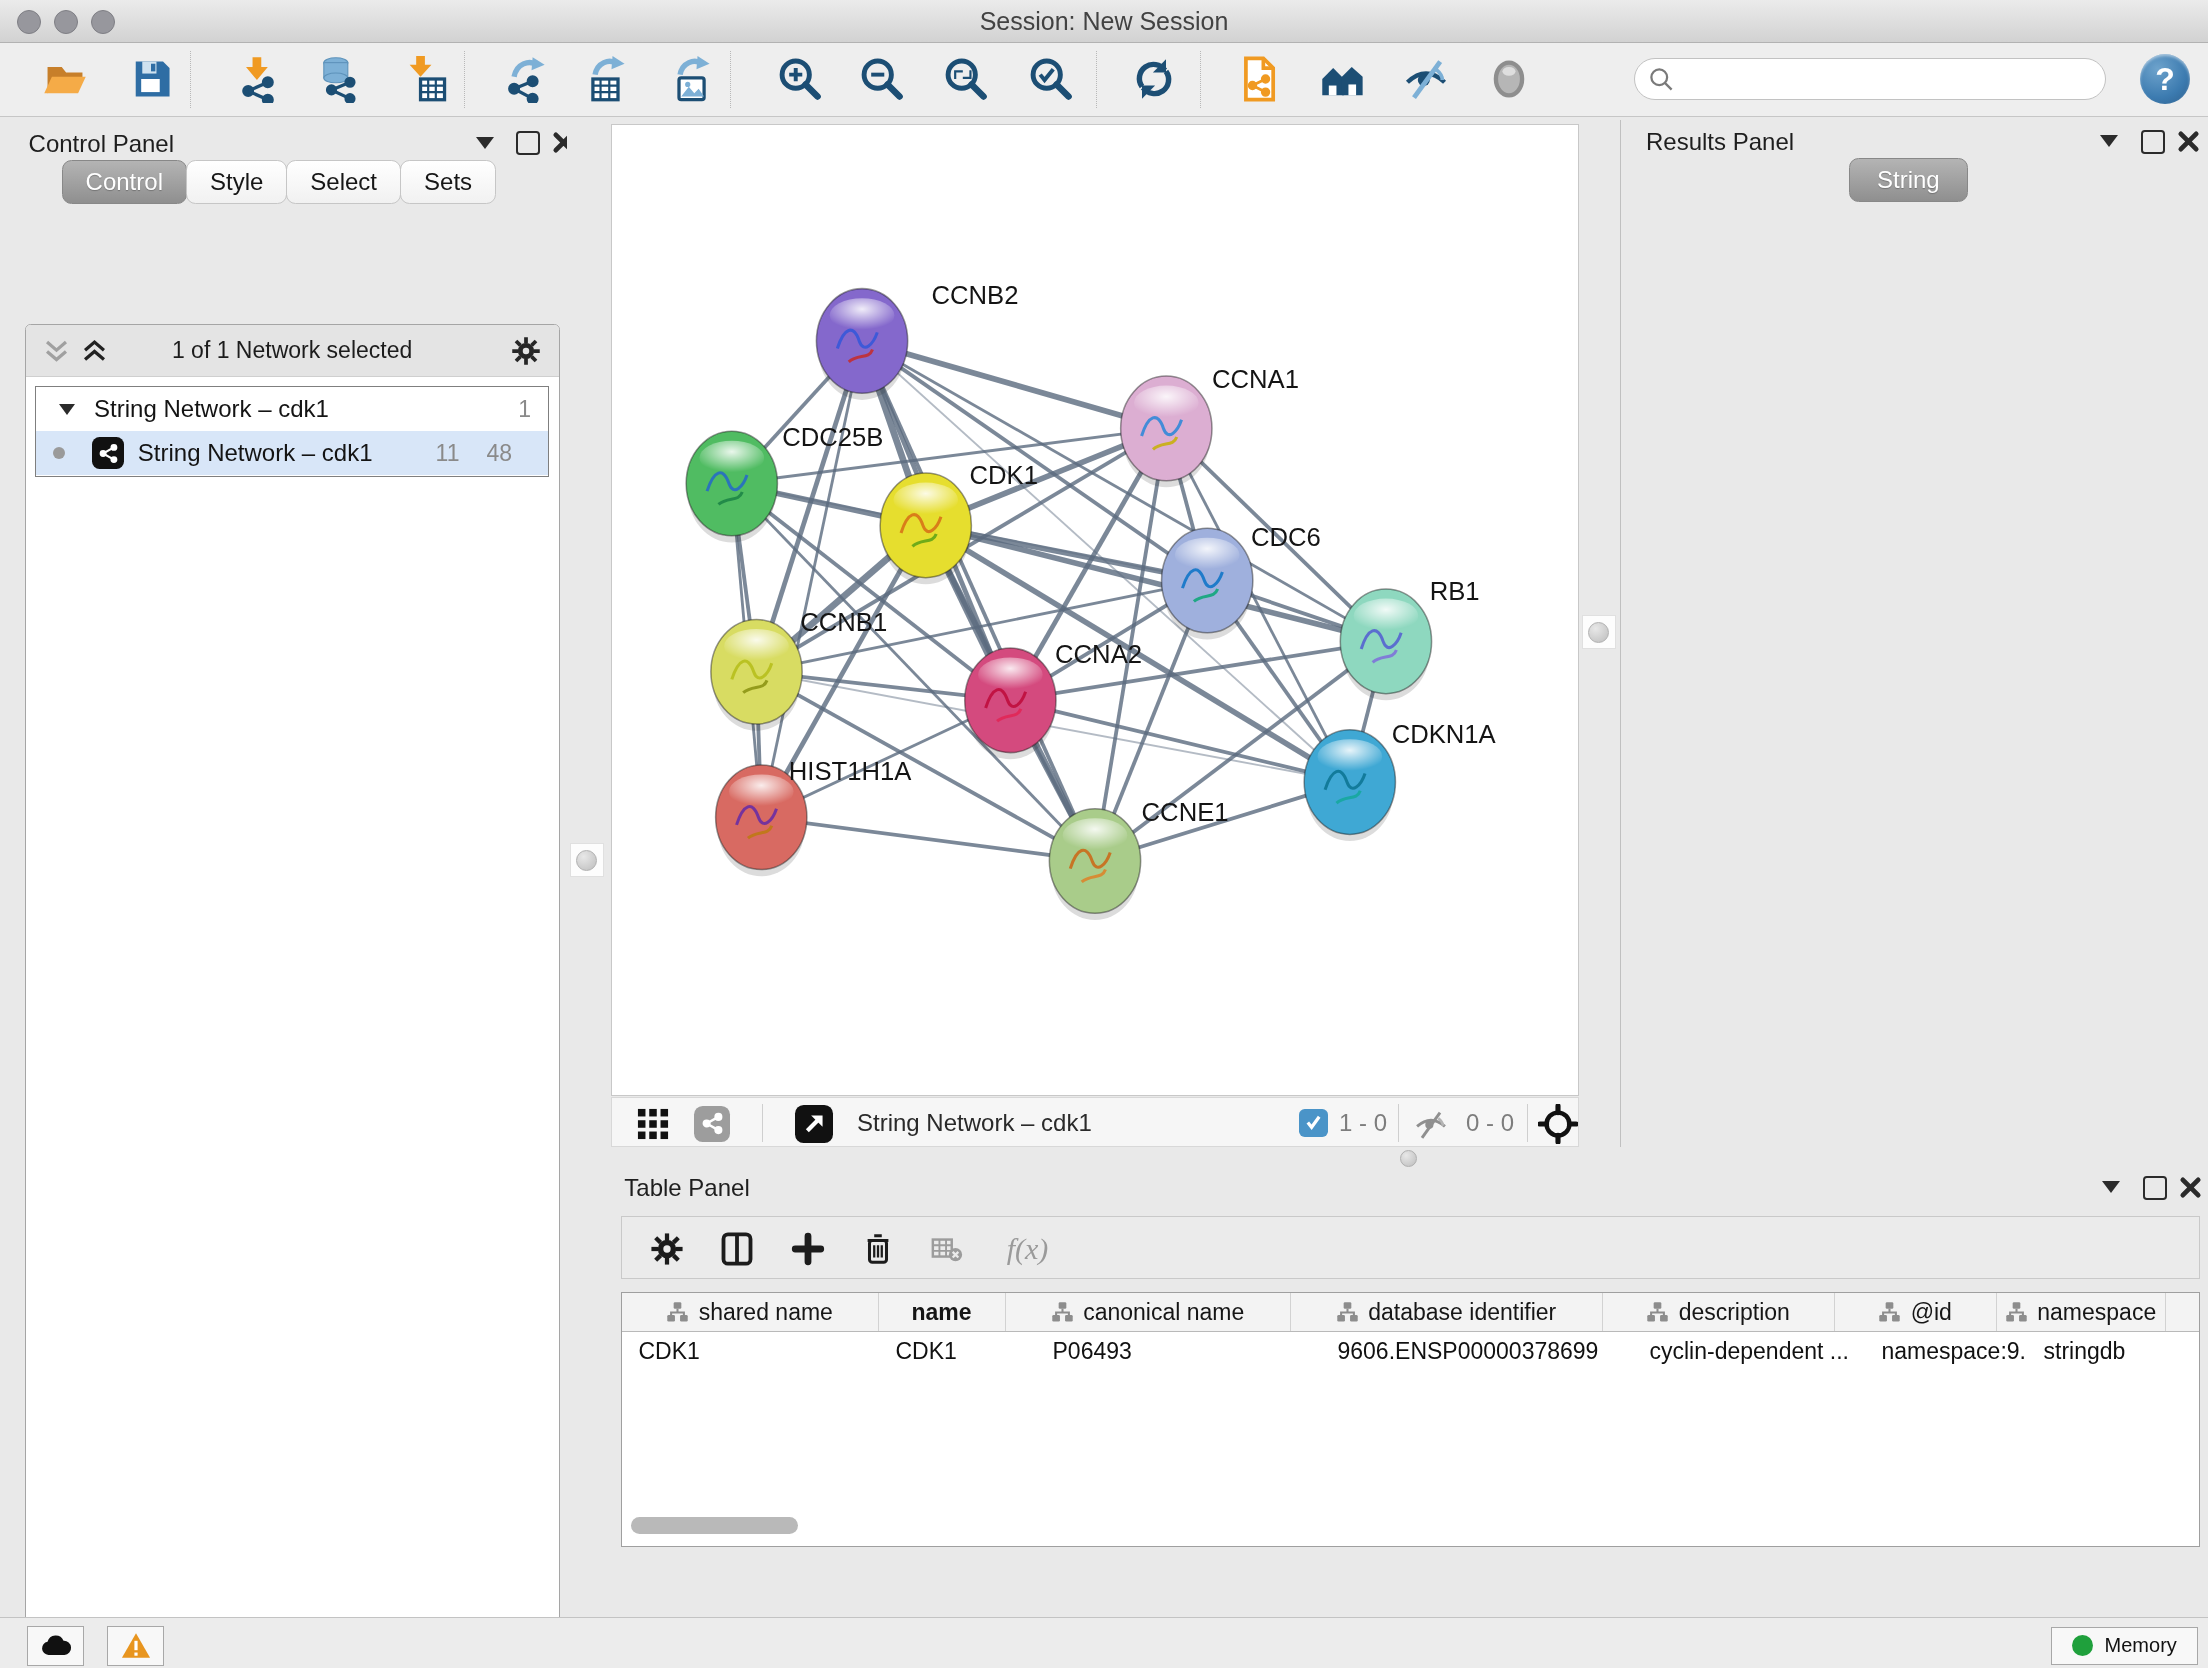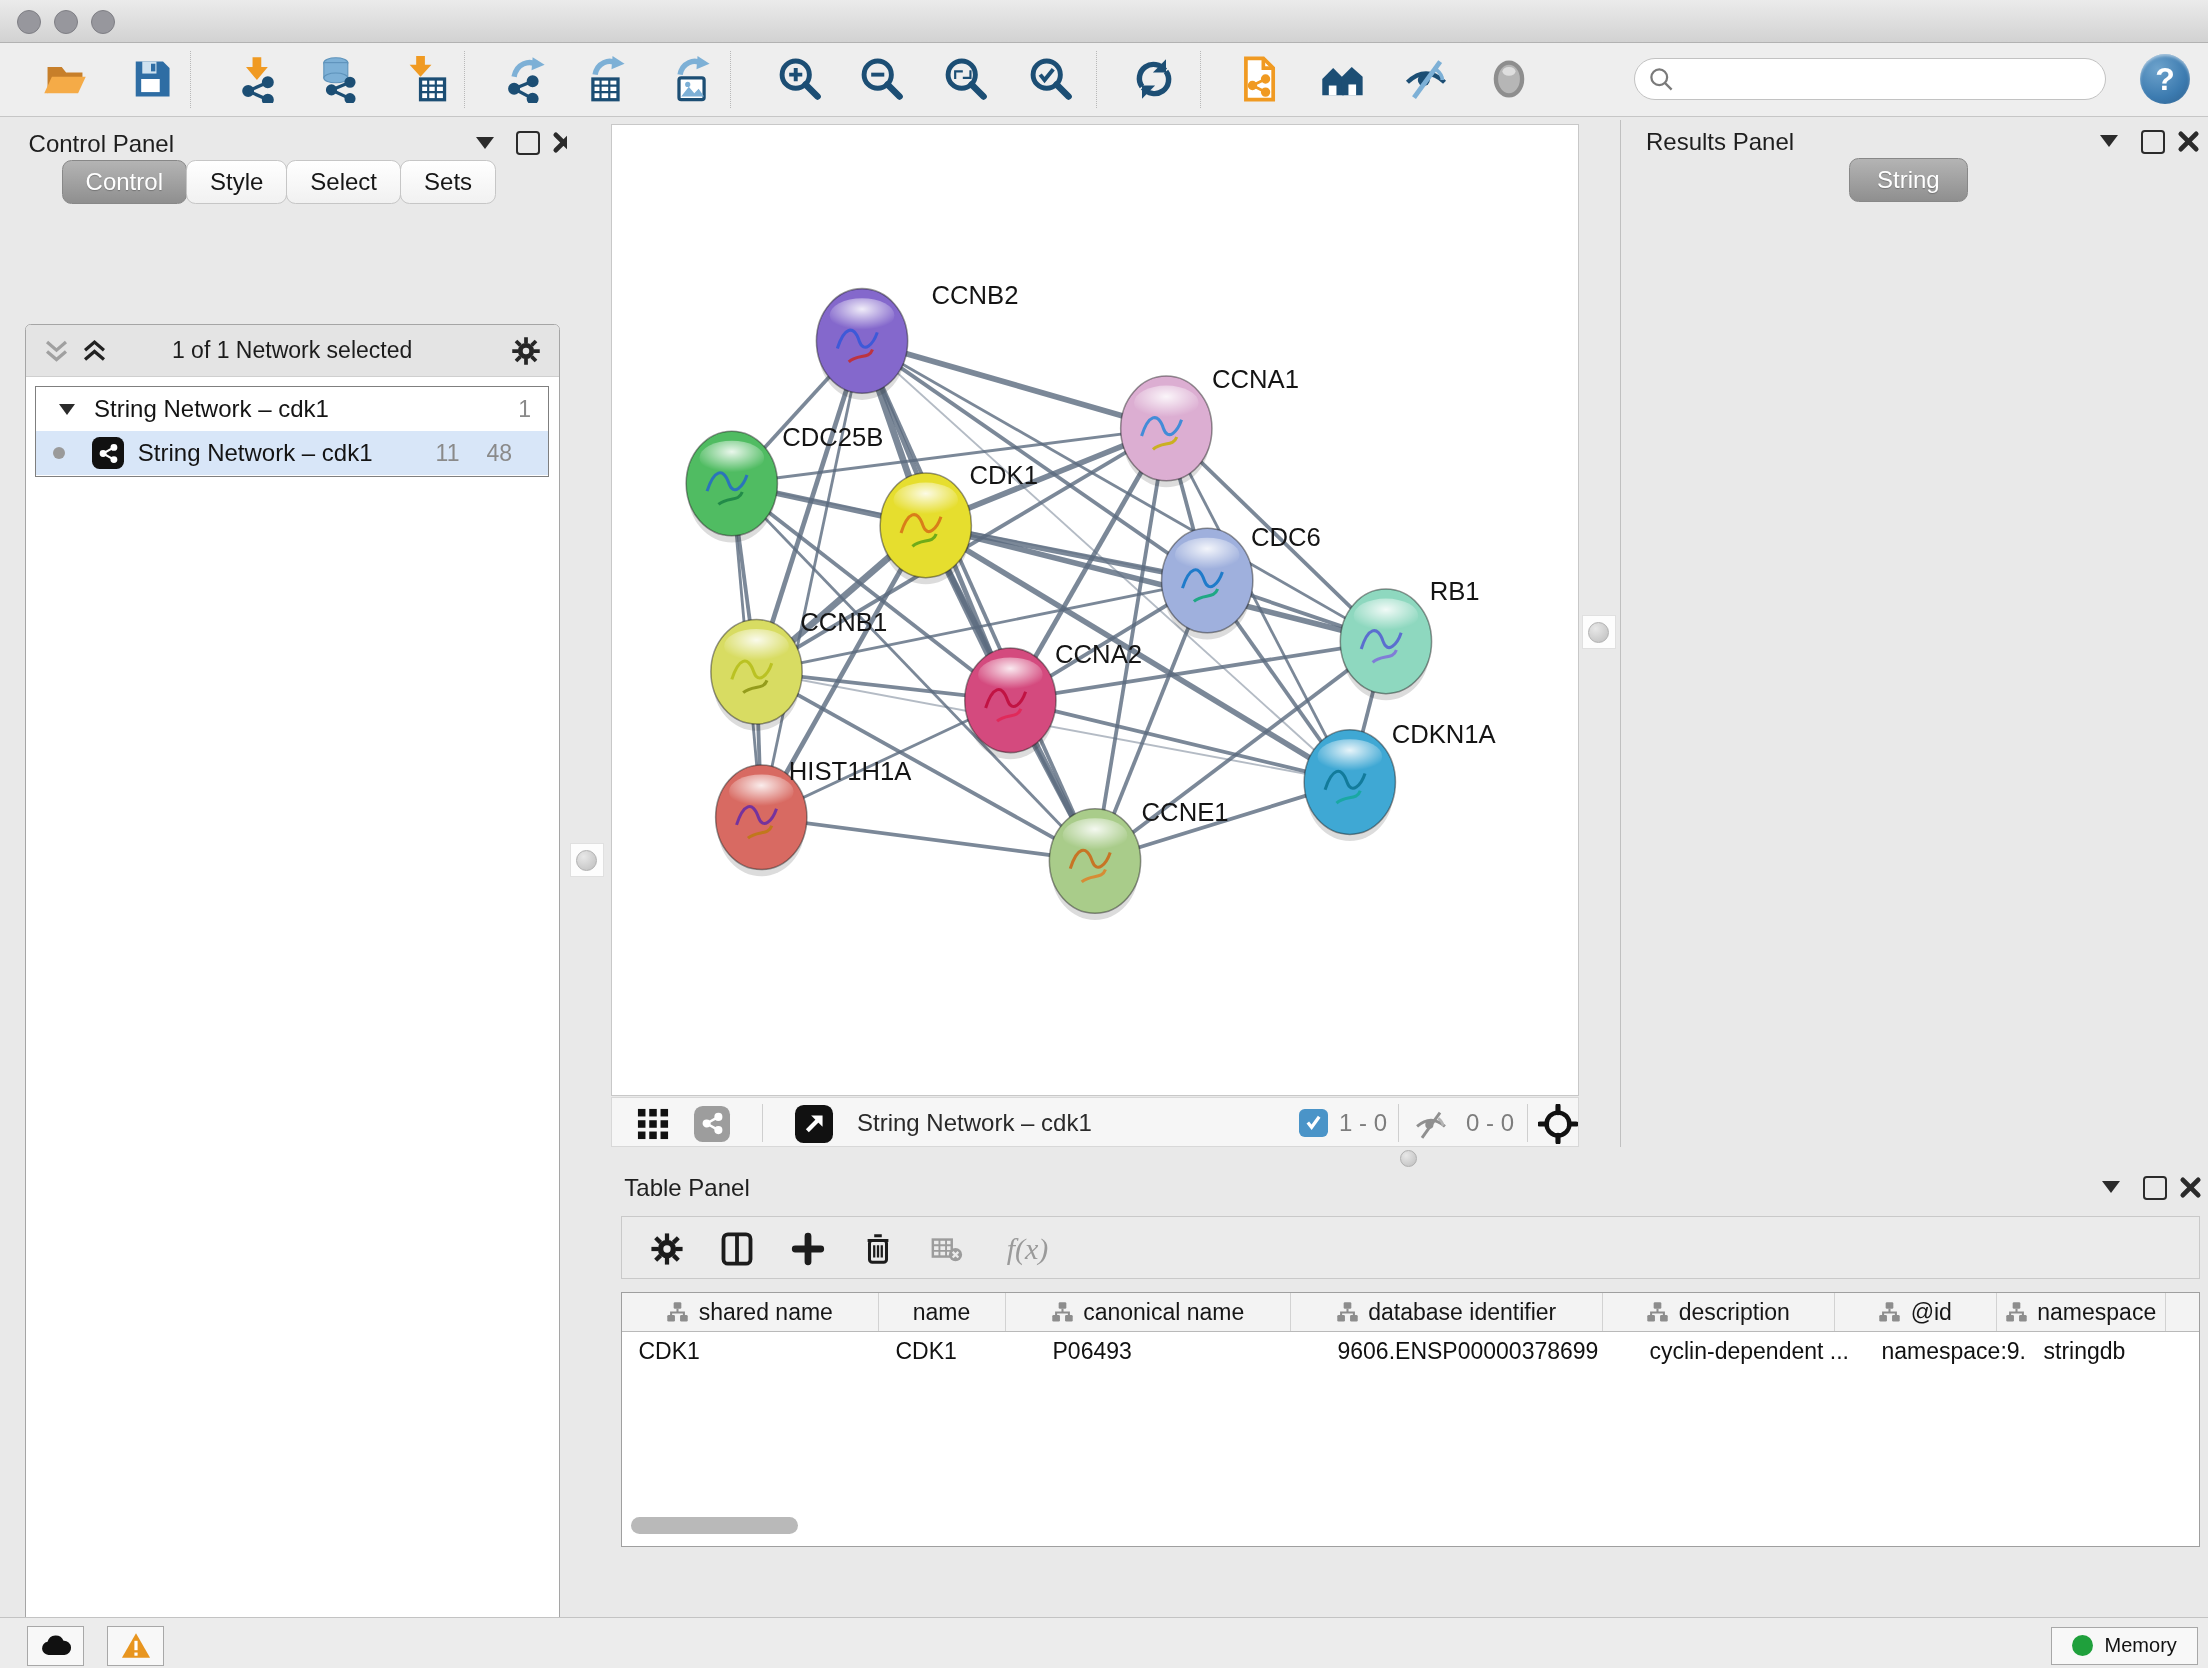--- a/index.html
+++ b/index.html
@@ -58,20 +58,21 @@
 </style>
 </head>
 <body>
 
 <div class="window">
 
   <div class="titlebar">
     <div class="tl-circle" style="left:17px"></div>
     <div class="tl-circle" style="left:54px"></div>
     <div class="tl-circle" style="left:91px"></div>
+    <div class="win-title">Session: New Session</div>
   </div>
 
   <div class="toolbar">
     <div class="tbtn" style="left:36px">
       <svg width="48" height="48" viewBox="0 0 44 44">
           <path d="M6 35V11h13l4 5h15v5" fill="#c77f2a"></path>
           <path d="M3 35l7-15h31l-7 15z" fill="#f5ab47"></path>
         </svg>
     </div>
     <div class="tbtn" style="left:122px">
@@ -566,21 +567,21 @@
             <svg class="treeico" viewBox="0 0 18 18">
               <g fill="#8d8d8d">
                 <rect x="6" y="1" width="6" height="5" rx="1"></rect>
                 <rect x="1" y="11" width="6" height="5" rx="1"></rect>
                 <rect x="11" y="11" width="6" height="5" rx="1"></rect>
               </g>
               <path d="M9 6v3M4 11V9h10v2" stroke="#8d8d8d" stroke-width="1.6" fill="none"></path>
             </svg>
             <span>shared name</span>
           </div>
-          <div class="th" style="width: 127px;">
+          <div class="th" style="width: 127px; font-weight: bold;">
             <span>name</span>
           </div>
           <div class="th" style="width: 285px;">
             <svg class="treeico" viewBox="0 0 18 18">
               <g fill="#8d8d8d">
                 <rect x="6" y="1" width="6" height="5" rx="1"></rect>
                 <rect x="1" y="11" width="6" height="5" rx="1"></rect>
                 <rect x="11" y="11" width="6" height="5" rx="1"></rect>
               </g>
               <path d="M9 6v3M4 11V9h10v2" stroke="#8d8d8d" stroke-width="1.6" fill="none"></path>

